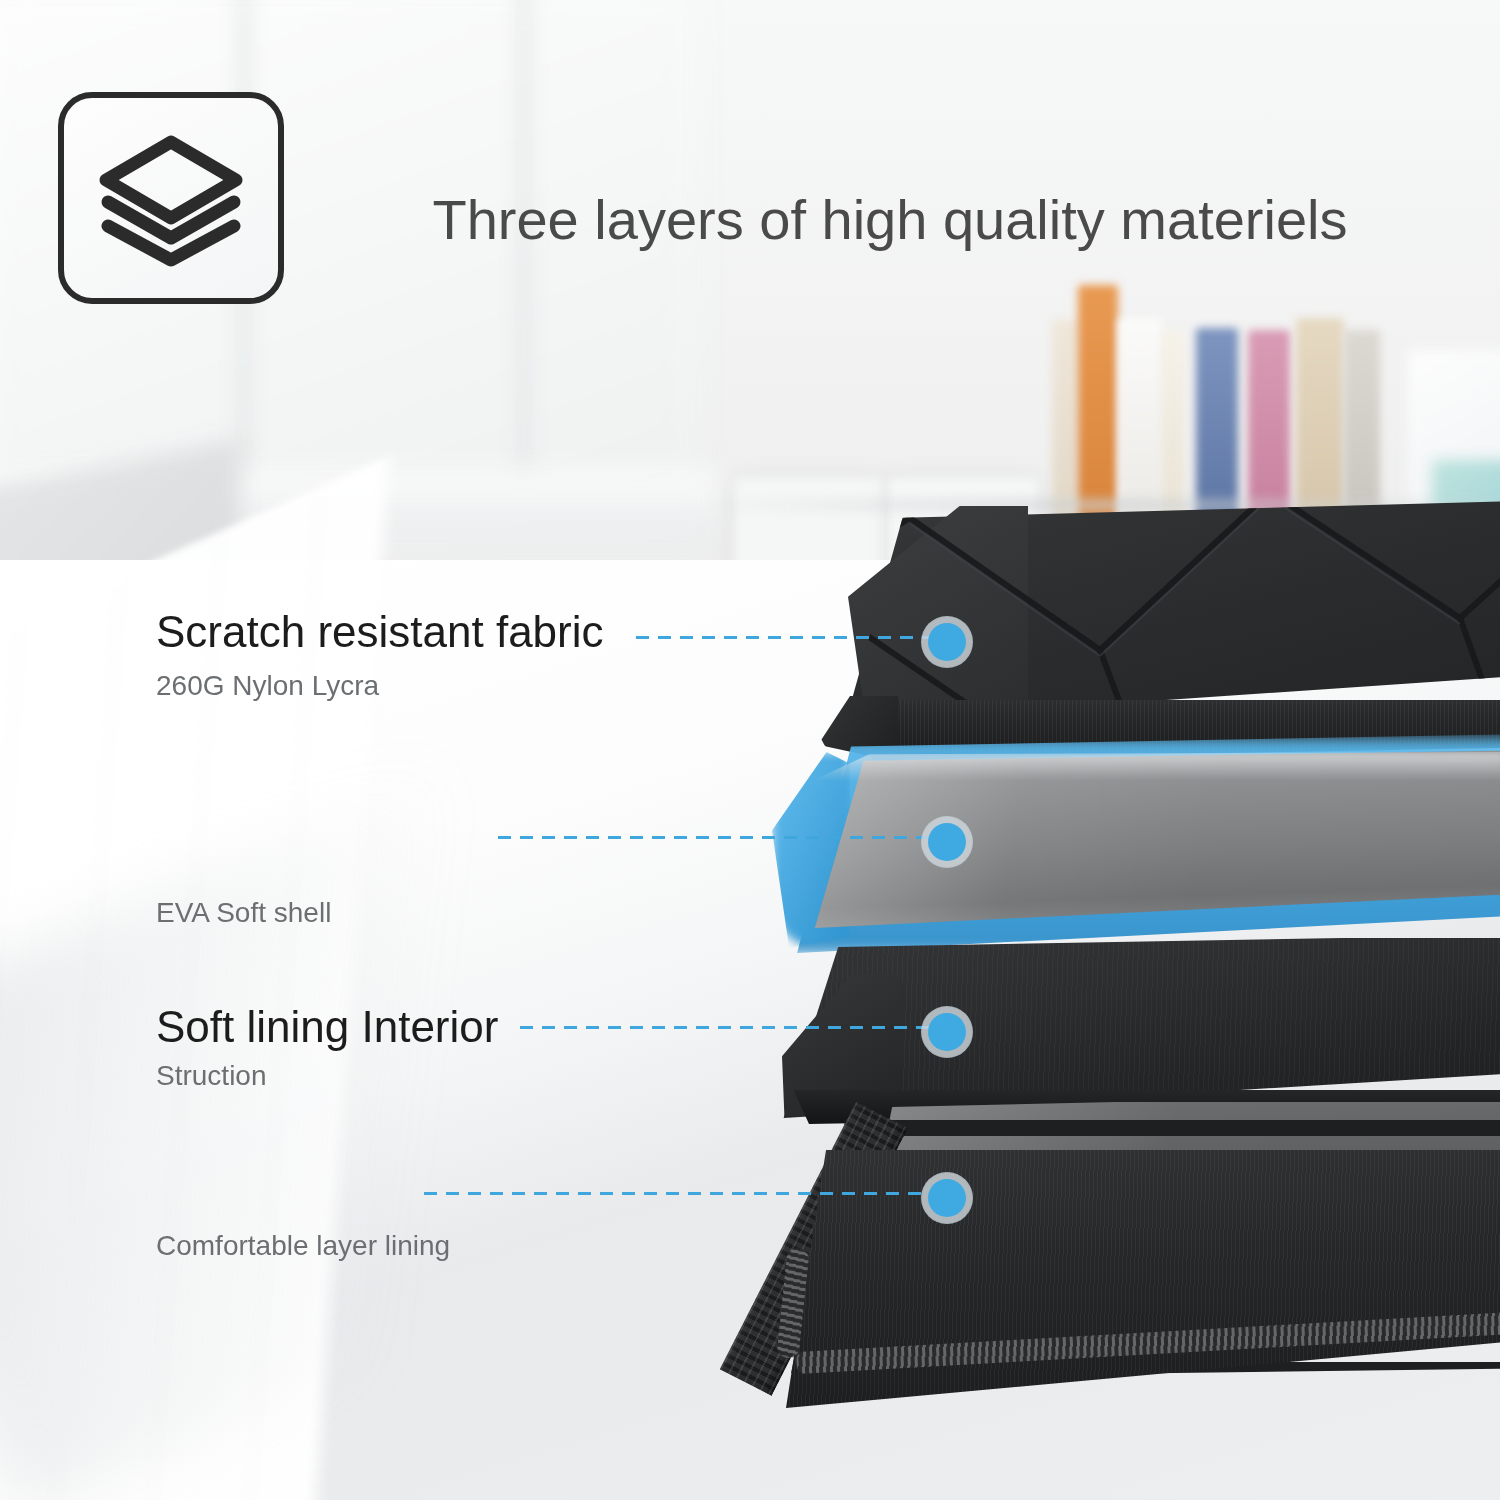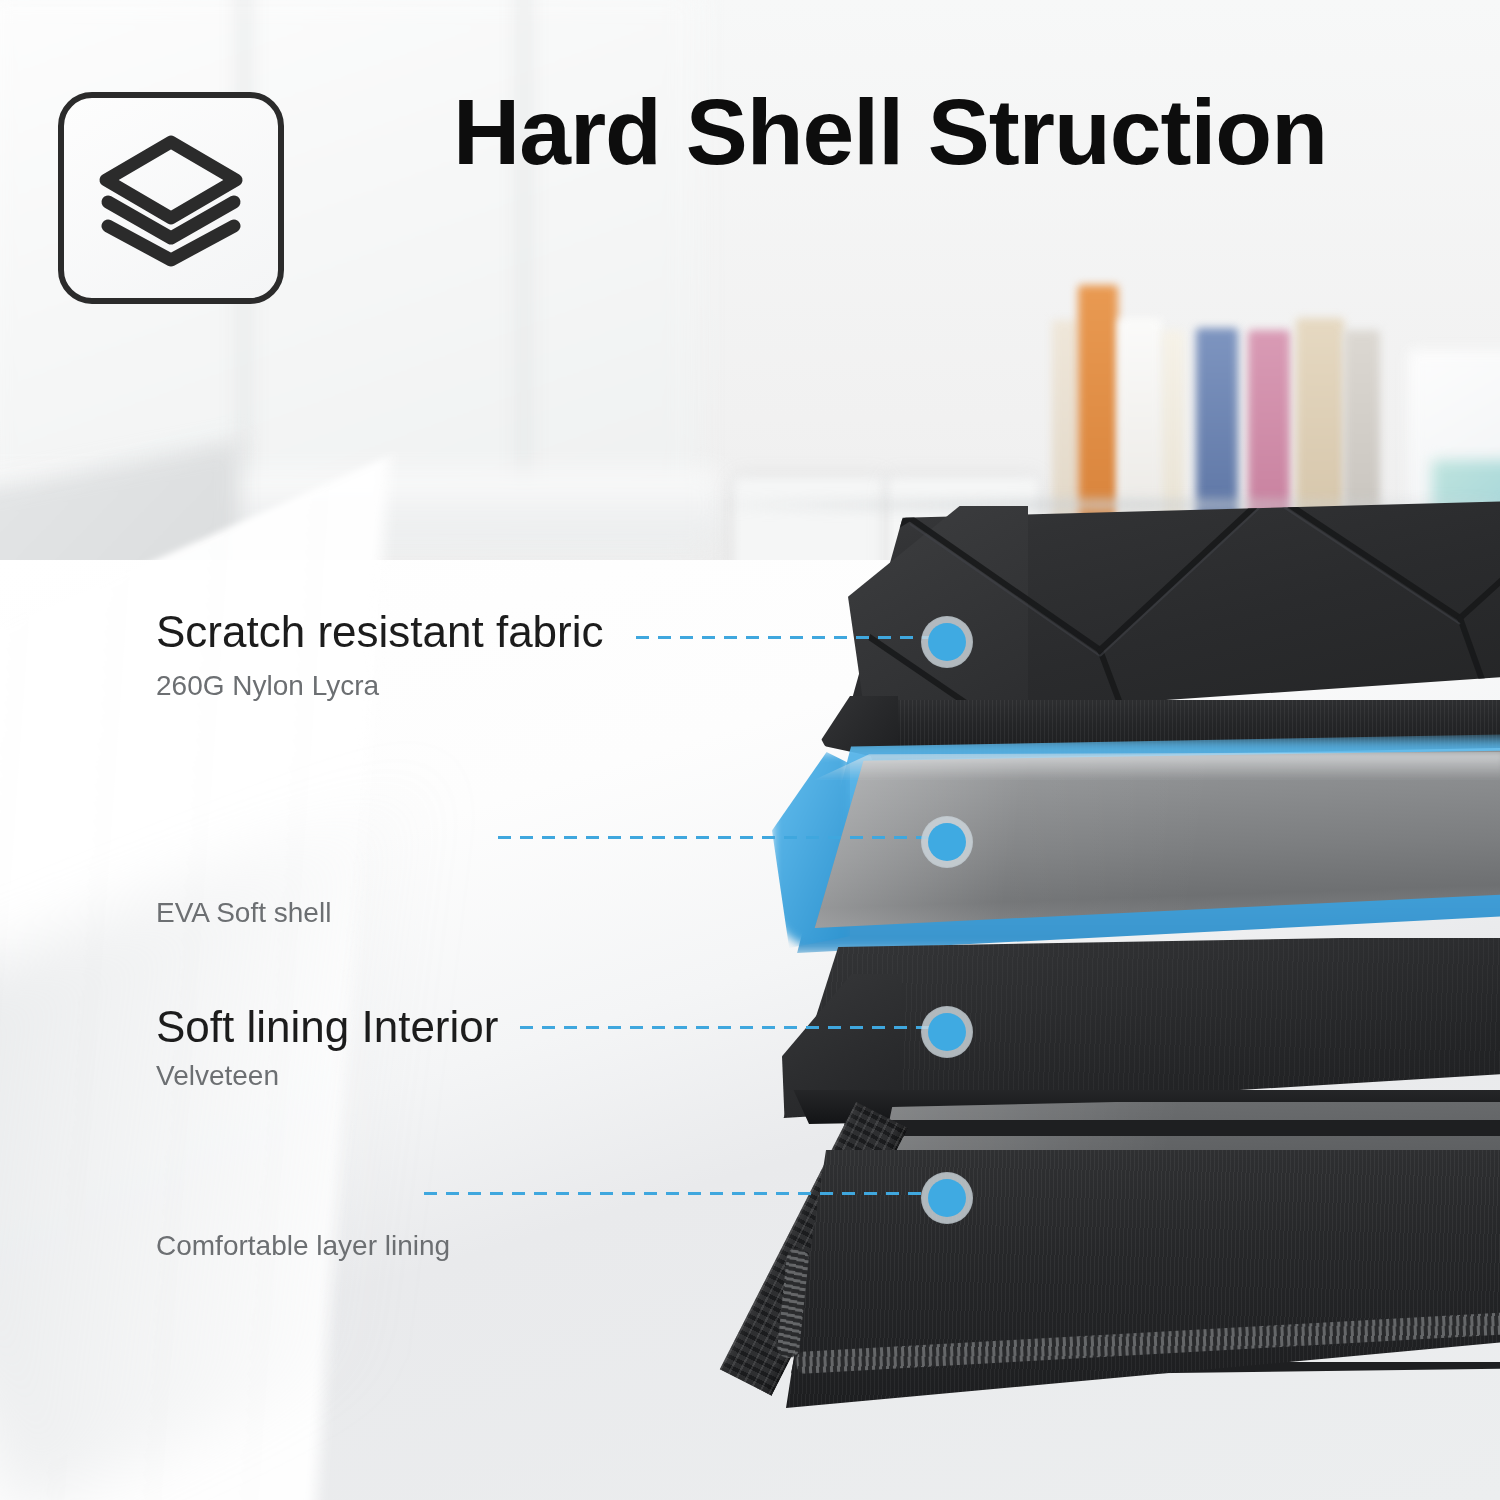--- a/index.html
+++ b/index.html
@@ -298,21 +298,21 @@
   </div>
 
   <div class="header">
     <div class="icon-box">
       <svg width="150" height="140" viewBox="0 0 150 140" aria-hidden="true">
         <path d="M75 14 L140 52 L75 90 L10 52 Z" fill="none" stroke="#2b2b2b" stroke-width="13" stroke-linejoin="round"></path>
         <path d="M12 74 L75 110 L138 74" fill="none" stroke="#2b2b2b" stroke-width="13" stroke-linecap="round" stroke-linejoin="round"></path>
         <path d="M12 98 L75 132 L138 98" fill="none" stroke="#2b2b2b" stroke-width="13" stroke-linecap="round" stroke-linejoin="round"></path>
       </svg>
     </div>
-    <div class="title">Hard Shell Struction</div>
+    <div class="subtitle">Three layers of high quality materiels</div>
   </div>
 
   <div class="product">
 
     <div class="layer l1-wrap">
       <div class="l1-top"></div>
       <div class="l1-topRound"></div>
       <div class="quilt">
         <svg width="760" height="222" viewBox="0 0 760 222">
           <g fill="none" stroke="#171819" stroke-width="6" stroke-linecap="round" opacity=".85">
@@ -364,21 +364,21 @@
     <div class="co-title" style="left:156px;top:610px;">Scratch resistant fabric</div>
     <div class="co-sub" style="left:156px;top:670px;">260G Nylon Lycra</div>
     <div class="dash" style="left:636px;top:636px;width:300px;"></div>
     <div class="dot on-dark" style="left:928px;top:623px;"></div>
 
     <div class="co-sub" style="left:156px;top:897px;">EVA Soft shell</div>
     <div class="dash" style="left:498px;top:836px;width:438px;"></div>
     <div class="dot on-dark" style="left:928px;top:823px;"></div>
 
     <div class="co-title" style="left:156px;top:1005px;">Soft lining Interior</div>
-    <div class="co-sub" style="left:156px;top:1060px;">Velveteen</div>
+    <div class="co-sub" style="left:156px;top:1060px;">Struction</div>
     <div class="dash" style="left:520px;top:1026px;width:416px;"></div>
     <div class="dot on-dark" style="left:928px;top:1013px;"></div>
 
     <div class="co-sub" style="left:156px;top:1230px;">Comfortable layer lining</div>
     <div class="dash" style="left:424px;top:1192px;width:512px;"></div>
     <div class="dot on-dark" style="left:928px;top:1179px;"></div>
   </div>
 
 </div>
 

